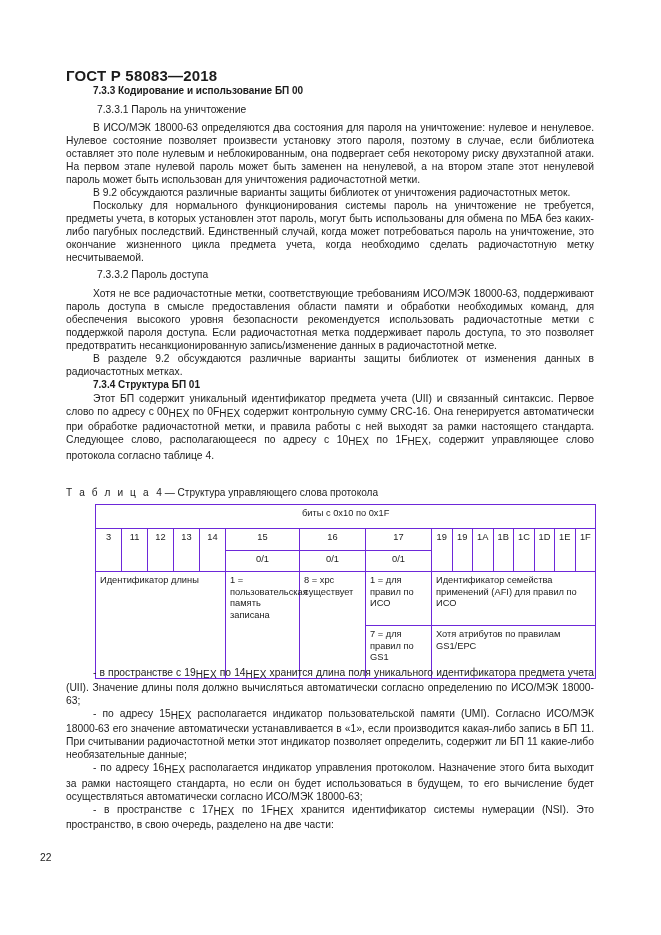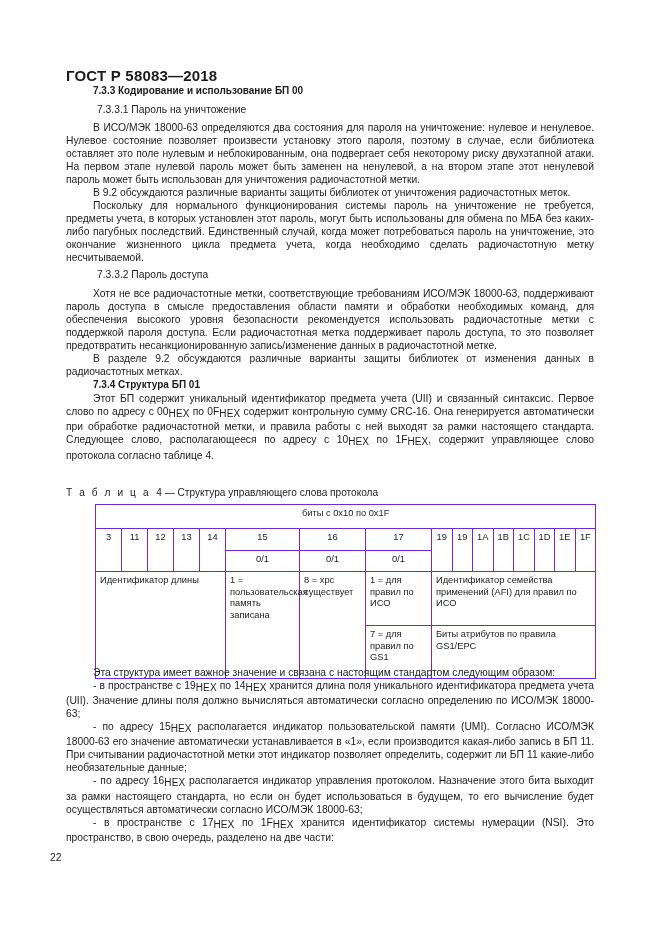--- a/index.html
+++ b/index.html
@@ -92,21 +92,21 @@
     line-height: 11.6px;
   }
   td.ctr { text-align: center; vertical-align: middle; padding: 2px 1px; }
   td.nb  { text-align: center; vertical-align: middle; }
   td.lf  { text-align: left; margin-left: 13px; }
   .r-top td { height: 17px; }
   .r-num td { height: 15px; }
   .r-01  td { height: 14px; }
   .pgnum {
     position: absolute;
-    left: 50px;
+    left: 40px;
     top: 852px;
     font-size: 10.3px;
   }
 </style>
 </head>
 <body>
 
 <div class="page">
 
   <div class="hdr">ГОСТ Р 58083—2018</div>
@@ -184,28 +184,27 @@
       <tr>
         <td class="lf" colspan="5" rowspan="2" style="height:95px">Идентификатор длины</td>
         <td class="lf" rowspan="2">1 = пользовательская память записана</td>
         <td class="lf" rowspan="2">8 = хрс существует</td>
         <td class="lf" style="height:47px">1 = для правил по ИСО</td>
         <td class="lf" colspan="8">Идентификатор семейства применений (AFI) для правил по ИСО</td>
       </tr>
 
       <tr>
         <td class="lf" style="height:46px">7 = для правил по GS1</td>
-        <td class="lf" colspan="8">Биты атрибутов по правила GS1/EPC</td>
+        <td class="lf" colspan="8">Хотя атрибутов по правилам GS1/EPC</td>
       </tr>
     </tbody>
       </table>
   </div>
 
   <div class="content" style="top:666px; width:528px;">
-    <p class="ind">Эта структура имеет важное значение и связана с настоящим стандартом следующим образом:</p>
     <p class="ind"><span>- в пространстве с 19</span><sub class="hex">HEX</sub><span> по 14</span><sub class="hex">HEX</sub><span> хранится длина поля уникального идентификатора предмета учета (UII). Значение длины поля должно вычисляться автоматически согласно определению по ИСО/МЭК 18000-63;</span></p>
     <p class="ind"><span>- по адресу 15</span><sub class="hex">HEX</sub><span> располагается индикатор пользовательской памяти (UMI). Согласно ИСО/МЭК 18000-63 его значение автоматически устанавливается в «1», если производится какая-либо запись в БП 11. При считывании радиочастотной метки этот индикатор позволяет определить, содержит ли БП 11 какие-либо необязательные данные;</span></p>
     <p class="ind"><span>- по адресу 16</span><sub class="hex">HEX</sub><span> располагается индикатор управления протоколом. Назначение этого бита выходит за рамки настоящего стандарта, но если он будет использоваться в будущем, то его вычисление будет осуществляться автоматически согласно ИСО/МЭК 18000-63;</span></p>
     <p class="ind"><span>- в пространстве с 17</span><sub class="hex">HEX</sub><span> по 1F</span><sub class="hex">HEX</sub><span> хранится идентификатор системы нумерации (NSI). Это пространство, в свою очередь, разделено на две части:</span></p>
   </div>
 
   <div class="pgnum">22</div>
 
 </div>
 

